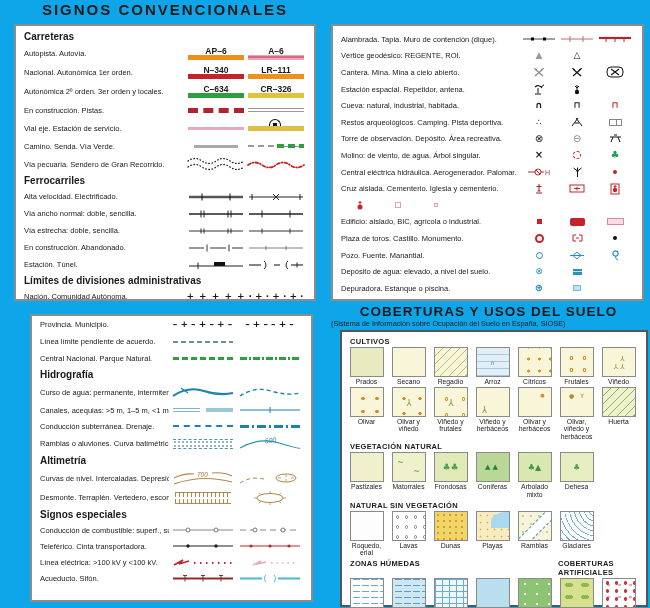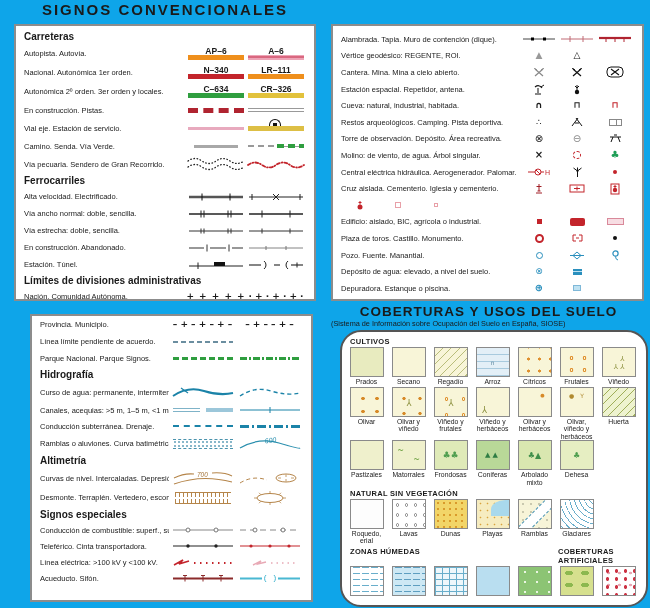--- a/index.html
+++ b/index.html
@@ -7,21 +7,21 @@
           font-family:"Liberation Sans",sans-serif;color:#1a1a1a;overflow:hidden;}
   .panel{position:absolute;border:2px solid #8c8c8c;box-sizing:border-box;background:#fff;}
   #titleMain{position:absolute;left:14px;top:1px;width:302px;text-align:center;
              font-size:15px;font-weight:bold;letter-spacing:2px;}
   #panelA{left:14px;top:24px;width:302px;height:277px;padding:3px 8px;}
   #panelB{left:331px;top:24px;width:313px;height:277px;padding:5px 8px;}
   #panelC{left:14px;top:314px;width:283px;height:288px;padding:0 8px;margin-left:16px;}
   #lcTitle{position:absolute;left:331px;top:304px;width:315px;text-align:center;
            font-size:13.5px;font-weight:bold;letter-spacing:1px;}
   #lcSub{position:absolute;left:331px;top:319px;width:315px;text-align:left;font-size:7.3px;}
-  #panelD{left:340px;top:330px;width:308px;height:277px;border-color:#555;padding:3px 5px;border-radius:21px;}
+  #panelD{left:340px;top:330px;width:308px;height:277px;border-color:#555;padding:3px 5px;}
 
   .row{display:flex;align-items:center;height:18px;}
   #panelB .row{height:16.6px;}
   #panelC .row{height:17px;}
   .lbl{flex:1;font-size:7.5px;white-space:nowrap;overflow:hidden;}
   .h1{font-weight:bold;font-size:10px;height:15px;display:flex;align-items:center;}
   .sym{width:60px;flex:none;display:flex;align-items:center;justify-content:center;position:relative;}
   #panelB .sym{width:38px;}
   #panelC .sym{width:67px;}
   .g{font-family:"DejaVu Sans",sans-serif;line-height:1;}
@@ -537,21 +537,21 @@
         </span>
     </div>
     <div class="row">
       <span class="lbl">Línea límite pendiente de acuerdo.</span>
       <span class="sym">
           <span style="width:60px;height:2px;background:repeating-linear-gradient(90deg,#6b8ea0 0 5px,transparent 5px 8px)"></span>
         </span>
       <span class="sym"></span>
     </div>
     <div class="row">
-      <span class="lbl">Parque Nacional. Parque Signos.</span>
+      <span class="lbl">Central Nacional. Parque Natural.</span>
       <span class="sym">
           <span style="width:60px;height:3px;background:repeating-linear-gradient(90deg,#2f9e3f 0 6px,transparent 6px 9px)"></span>
         </span>
       <span class="sym">
           <span style="width:60px;height:2.5px;background:repeating-linear-gradient(90deg,#2f9e3f 0 7px,transparent 7px 9px,#2f9e3f 9px 11px,transparent 11px 13px)"></span>
         </span>
     </div>
 
     <div class="h1">Hidrografía</div>
     <div class="row" style="height:20px">
@@ -766,20 +766,21 @@
       <div class="cell">
           <div class="sw sw-olivar-vin-herb"></div>
           <div class="cl">Olivar, viñedo y herbáceos</div>
         </div>
       <div class="cell">
           <div class="sw sw-huerta"></div>
           <div class="cl">Huerta</div>
         </div>
     </div>
 
+    <div class="dsec">VEGETACIÓN NATURAL</div>
     <div class="cellrow">
       <div class="cell">
           <div class="sw sw-pastizales"></div>
           <div class="cl">Pastizales</div>
         </div>
       <div class="cell">
           <div class="sw sw-matorrales"></div>
           <div class="cl">Matorrales</div>
         </div>
       <div class="cell">

